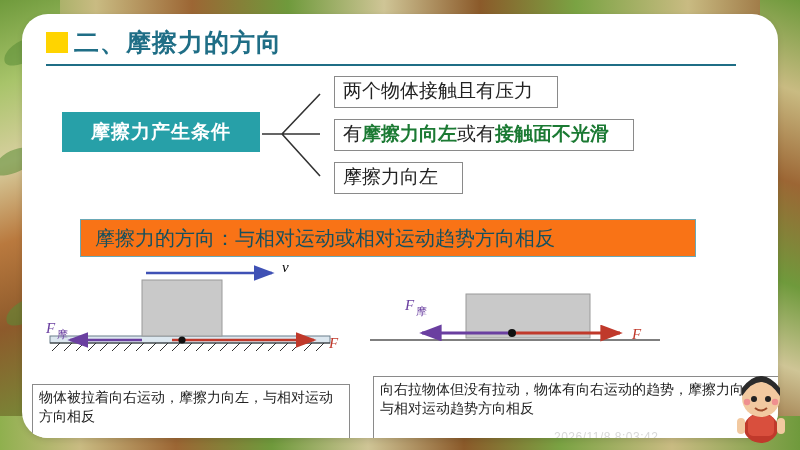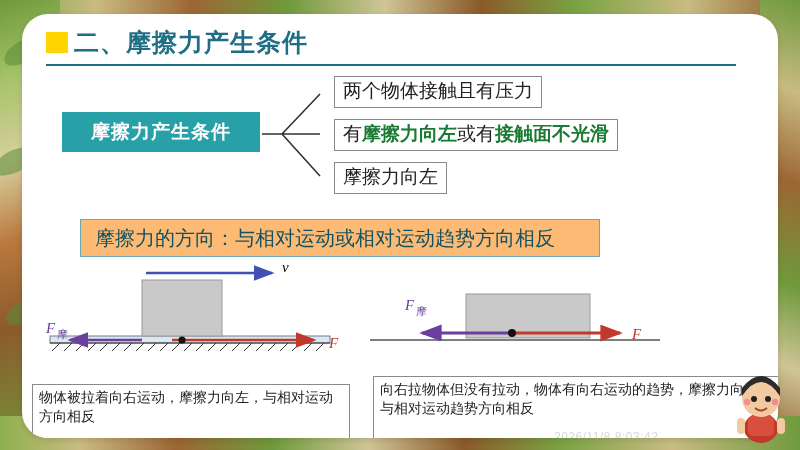--- a/index.html
+++ b/index.html
@@ -118,36 +118,36 @@
     width: 62px; height: 100px;
   }
 
   
   .stmt {
     position: absolute;
     border: 1px solid #8a8a8a;
     background: #ffffff;
     font-size: 19px;
     color: #222222;
-    padding: 3px 8px 4px 8px;
+    padding: 3px 24px 4px 8px;
     white-space: nowrap;
     line-height: 1.2;
   }
   .stmt-1 { left: 312px; top: 62px; }
   .stmt-2 { left: 312px; top: 105px; }
   .stmt-3 { left: 312px; top: 148px; }
   .hl { color: #1b7a33; font-weight: bold; }
 
   
   .dir-box {
     position: absolute;
     left: 58px; top: 205px;
-    width: 520px; height: 38px;
+    width: 616px; height: 38px;
     border: 1px solid #6aa8b6;
-    background: #fdba74;
+    background: #f97316;
     display: flex;
     align-items: center;
     padding-left: 14px;
     box-sizing: border-box;
   }
   .dir-box span {
     font-size: 20px;
     color: #14505f;
     white-space: nowrap;
   }
@@ -212,21 +212,21 @@
     <div class="leaf" style="left:-8px; top:150px;"></div>
     <div class="leaf" style="left:4px; top:300px;"></div>
   </div>
   <div class="bg-right"></div>
   <div class="bg-bottom"></div>
 
   <div class="card">
 
     <div class="title-bar">
       <div class="title-accent"></div>
-      <div class="title-text">二、摩擦力产生条件</div>
+      <div class="title-text">二、摩擦力的方向</div>
       <div class="title-underline"></div>
     </div>
 
     <div class="cond-box">
       <span>摩擦力产生条件</span>
     </div>
 
     <svg class="brace" viewBox="0 0 62 100">
       <path d="M2 50 L22 50 M22 50 L60 10 M22 50 L60 50 M22 50 L60 92" stroke="#333333" stroke-width="1.6" fill="none"></path>
     </svg>

